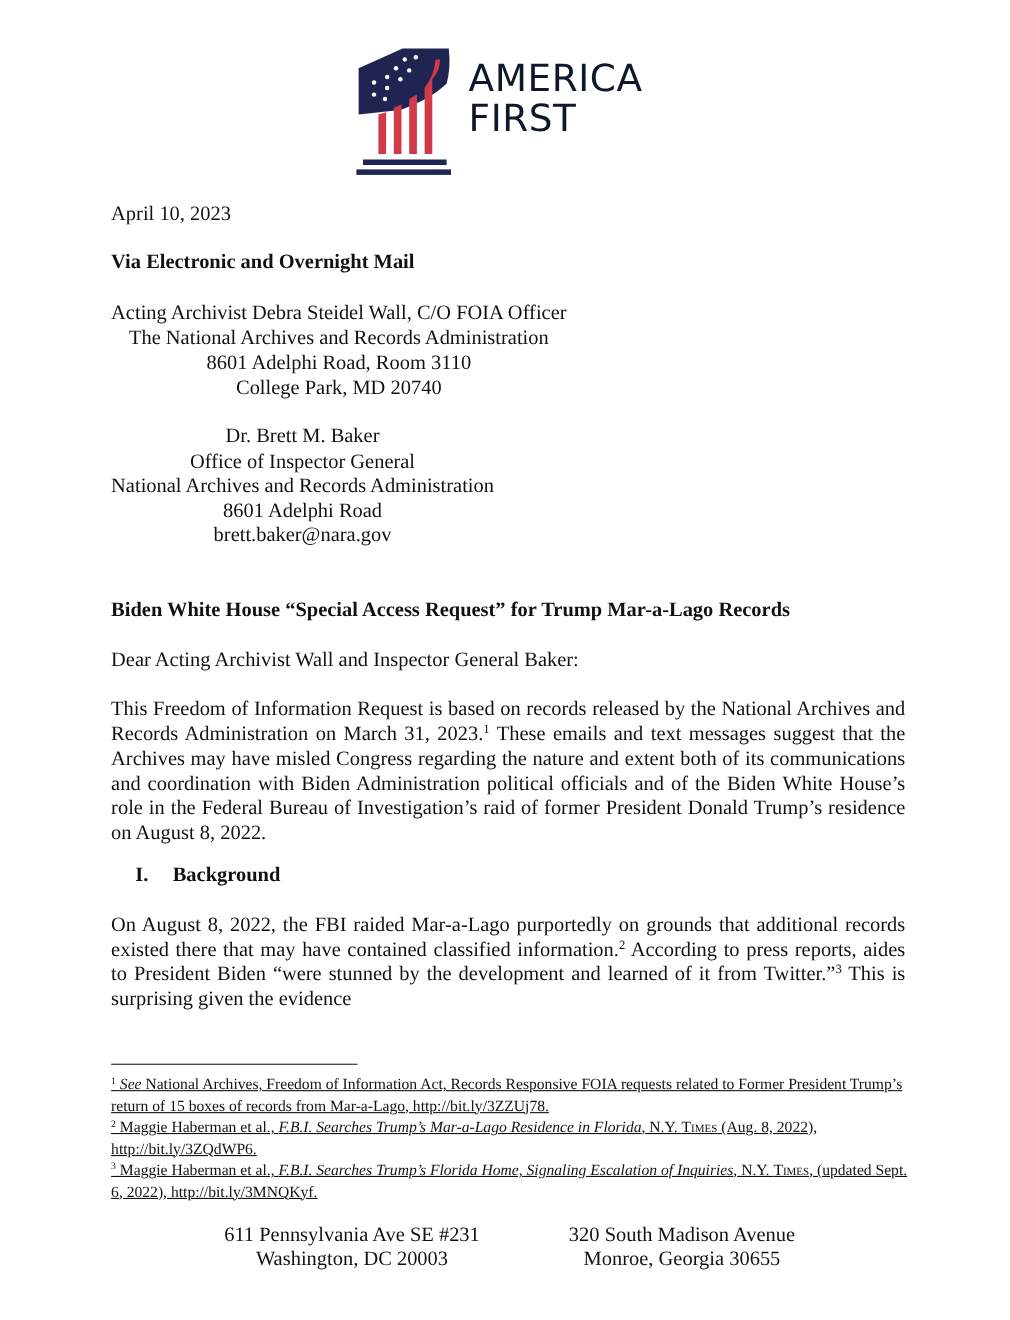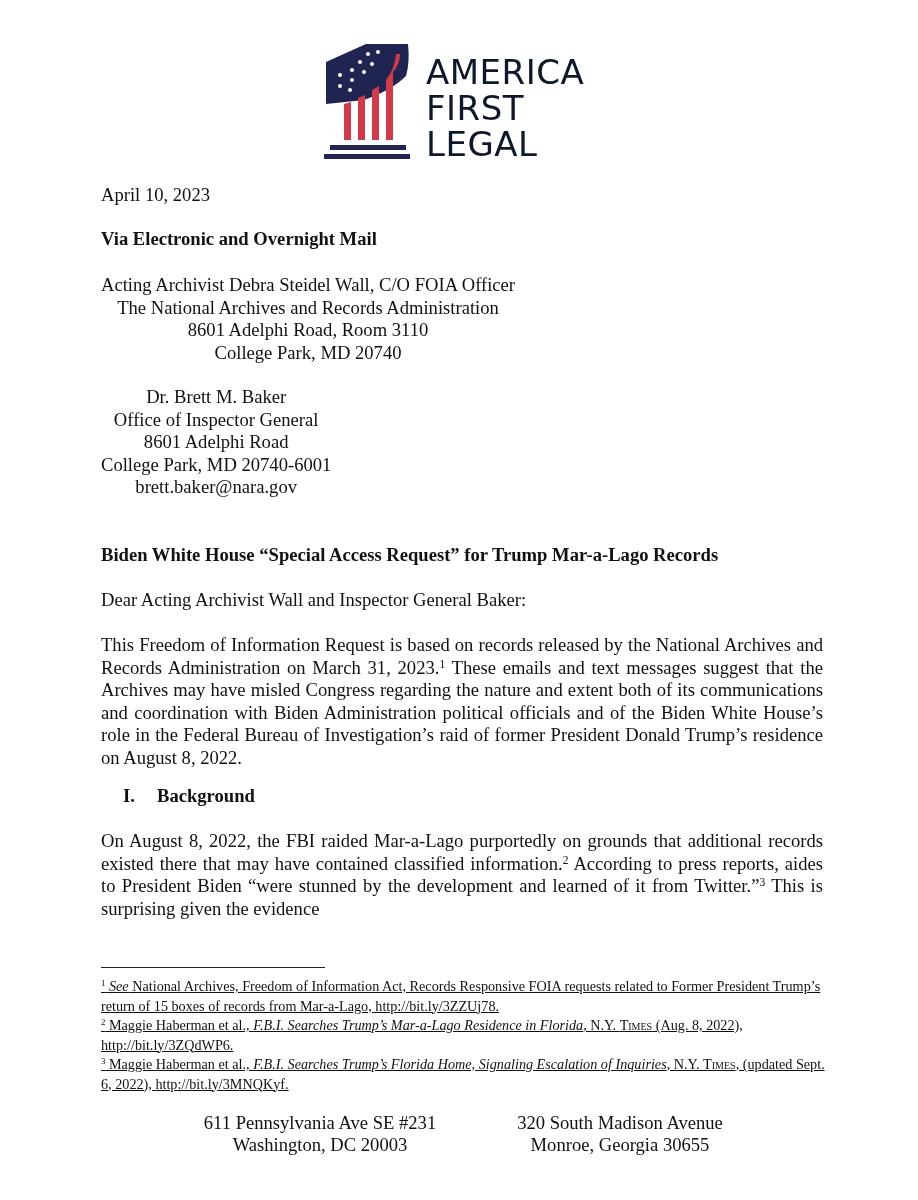--- a/index.html
+++ b/index.html
@@ -66,39 +66,38 @@
     <path d="M36 56 L36 98 L43 98 L43 53 Z" fill="#d23a4a"></path>
     <path d="M50 48 L50 98 L57 98 L57 44 Z" fill="#d23a4a"></path>
     <path d="M64 38 L64 98 L71 98 L71 30 Q78 22 78 12 L74 12 Q73 26 64 38 Z" fill="#d23a4a"></path>
 
     <rect x="8" y="103" width="76" height="5" fill="#1f2451"></rect>
     <rect x="2" y="112" width="86" height="5" fill="#1f2451"></rect>
   </svg>
   <div class="logo-text">
     <div>AMERICA</div>
     <div>FIRST</div>
-    <div>LEGAL</div>
   </div>
 </div>
 
 <div class="block date">April 10, 2023</div>
 <div class="block via bold">Via Electronic and Overnight Mail</div>
 
 <div class="block addr1">
   <span class="line">Acting Archivist Debra Steidel Wall, C/O FOIA Officer</span>
   <span class="line">The National Archives and Records Administration</span>
   <span class="line">8601 Adelphi Road, Room 3110</span>
   <span class="line">College Park, MD 20740</span>
 </div>
 
 <div class="block addr2">
   <span class="line">Dr. Brett M. Baker</span>
   <span class="line">Office of Inspector General</span>
+  <span class="line">National Archives and Records Administration</span>
   <span class="line">8601 Adelphi Road</span>
-  <span class="line">College Park, MD 20740-6001</span>
   <span class="line">brett.baker@nara.gov</span>
 </div>
 
 <div class="block subject bold">Biden White House “Special Access Request” for Trump Mar-a-Lago Records</div>
 <div class="block salutation">Dear Acting Archivist Wall and Inspector General Baker:</div>
 
 <div class="block para1"><span>This Freedom of Information Request is based on records released by the National Archives and Records Administration on March 31, 2023.</span><sup>1</sup><span> These emails and text messages suggest that the Archives may have misled Congress regarding the nature and extent both of its communications and coordination with Biden Administration political officials and of the Biden White House’s role in the Federal Bureau of Investigation’s raid of former President Donald Trump’s residence on August 8, 2022.</span></div>
 
 <div class="block heading bold"><span class="num">I.</span><span>Background</span></div>
 

